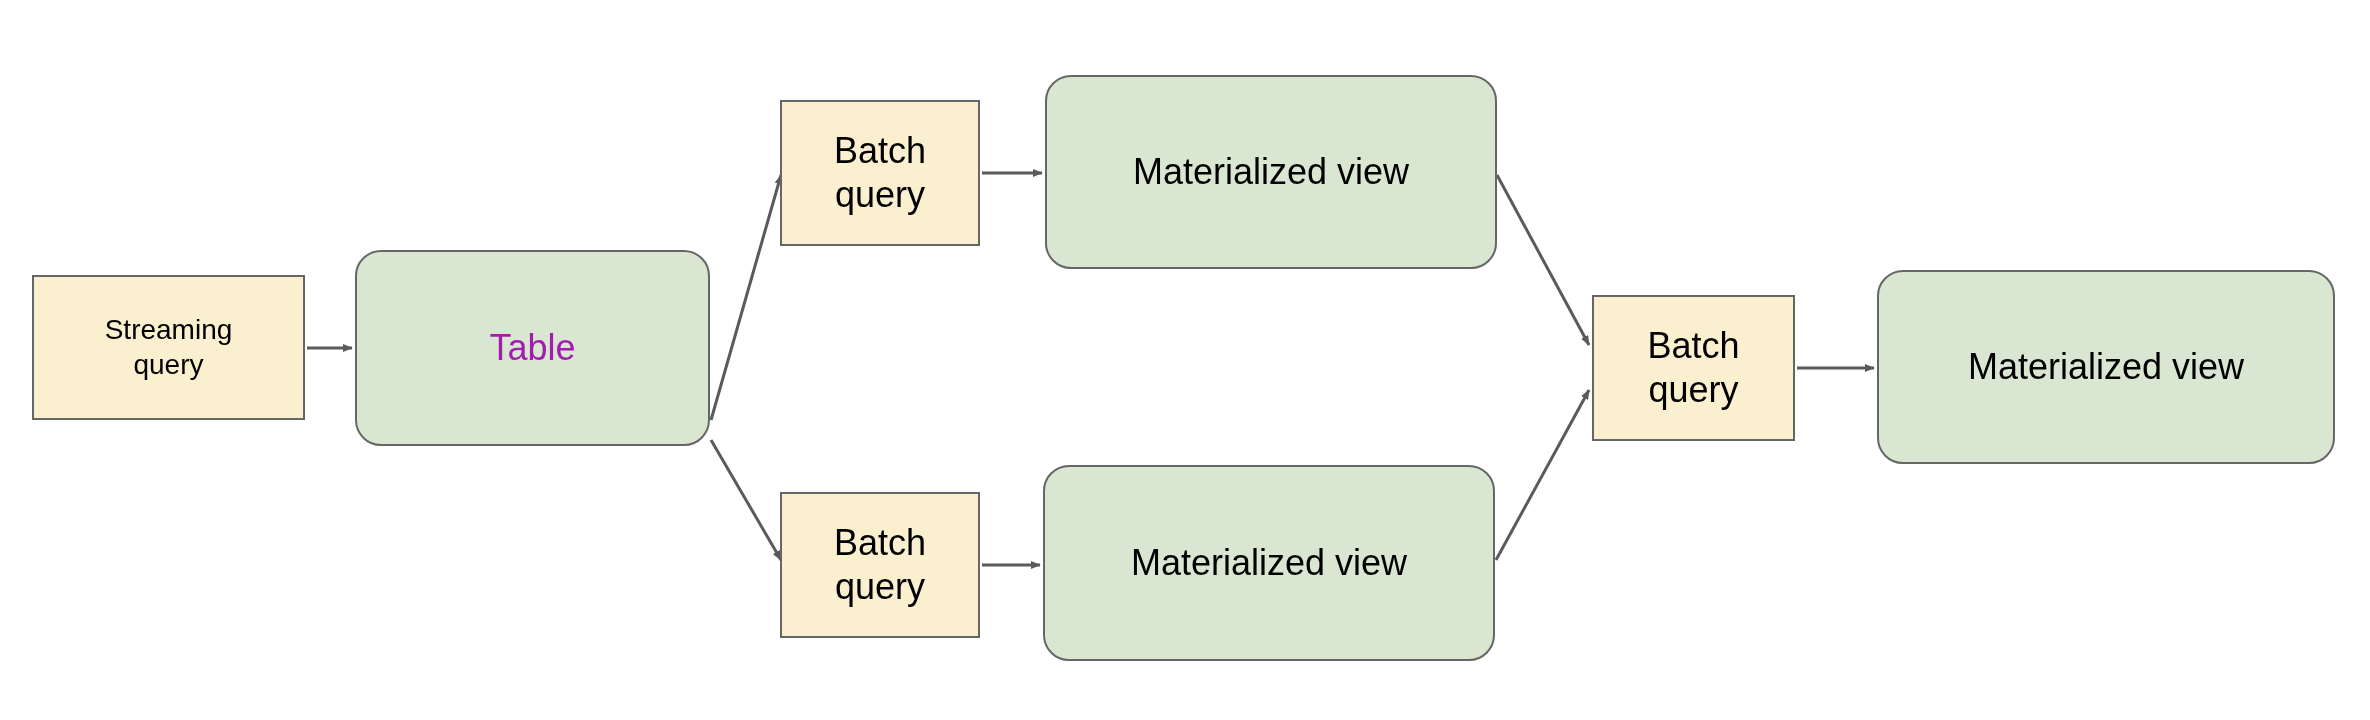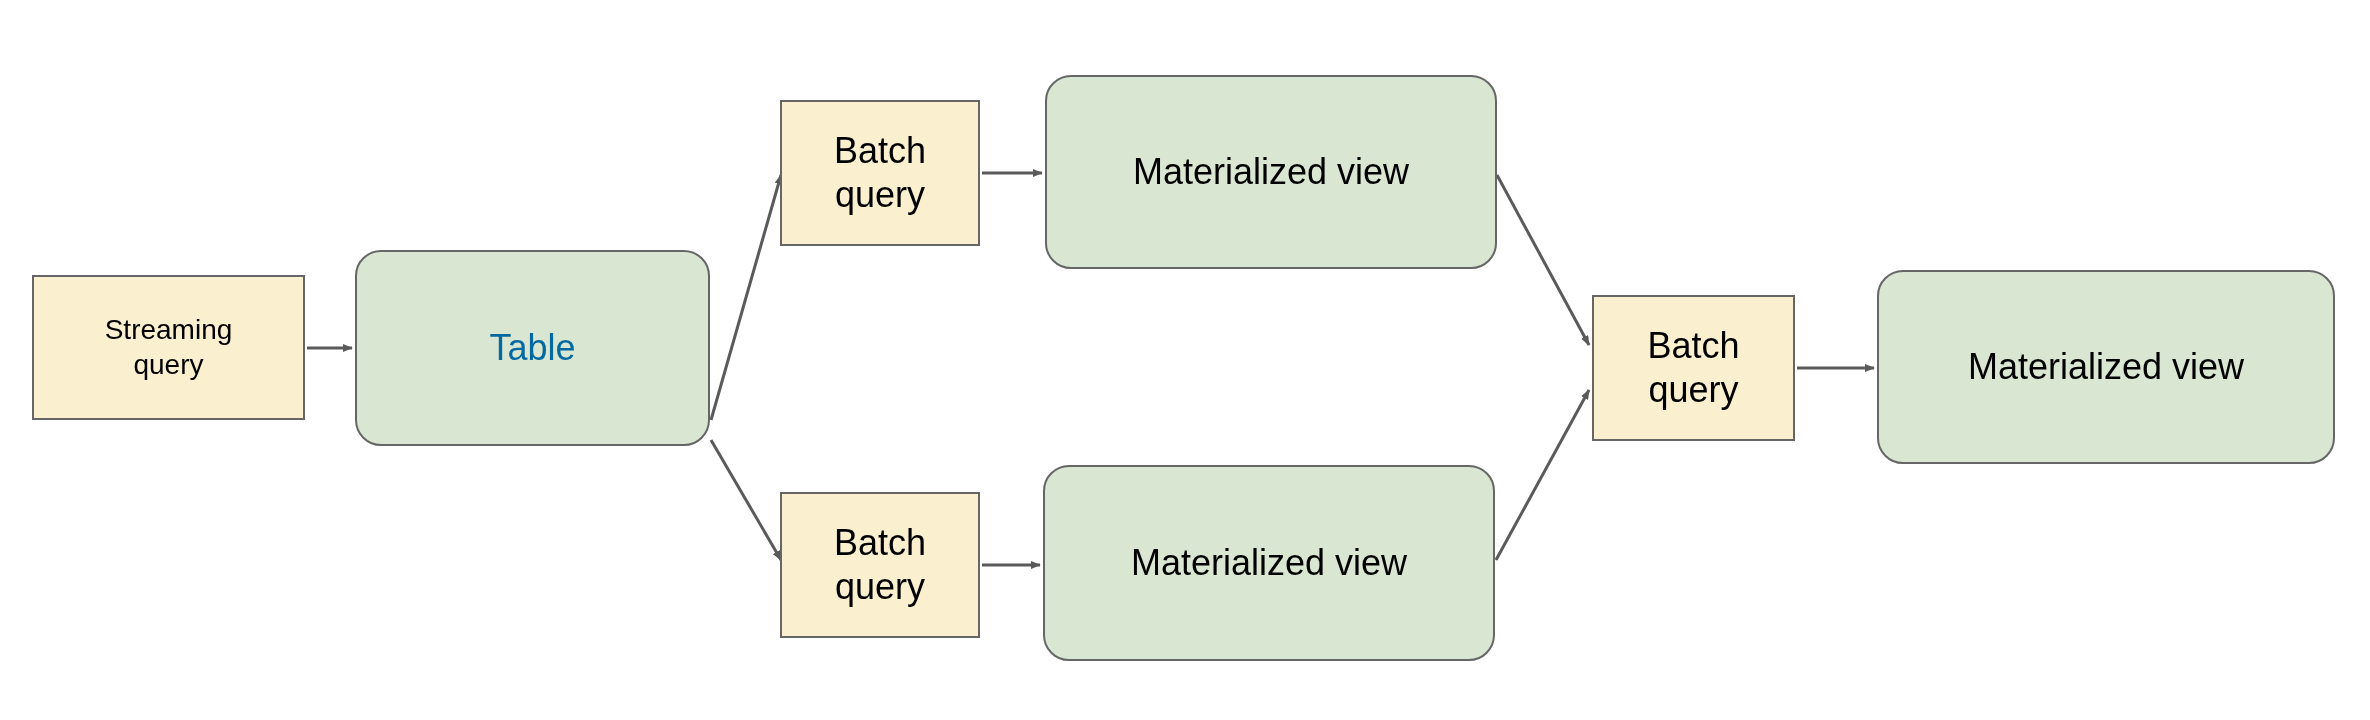--- a/index.html
+++ b/index.html
@@ -73,21 +73,21 @@
         <polyline points="1496,560 1589,390" fill="none" stroke="#5A5A5A" stroke-width="3" stroke-linecap="butt" stroke-linejoin="round" marker-end="url(#arrowhead)"></polyline>
         <polyline points="1797,368 1874,368" fill="none" stroke="#5A5A5A" stroke-width="3" stroke-linecap="butt" stroke-linejoin="round" marker-end="url(#arrowhead)"></polyline>
       </g>
   </svg>
 
   <div class="node node-process" style="left: 32px; top: 275px; width: 273px; height: 145px; font-size: 28px; color: rgb(0, 0, 0); border-color: rgb(102, 102, 102); background: rgb(250, 239, 206); border-radius: 0px;">
     <span class="label">Streaming
 query</span>
   </div>
 
-  <div class="node node-store" style="left: 355px; top: 250px; width: 355px; height: 196px; font-size: 36px; color: #0369a1; border-color: rgb(102, 102, 102); background: rgb(217, 231, 210);">
+  <div class="node node-store" style="left: 355px; top: 250px; width: 355px; height: 196px; font-size: 36px; color: #a21caf; border-color: rgb(102, 102, 102); background: rgb(217, 231, 210);">
     <span class="label">Table</span>
   </div>
 
   <div class="node node-process" style="left: 780px; top: 100px; width: 200px; height: 146px; font-size: 36px; color: rgb(0, 0, 0); border-color: rgb(102, 102, 102); background: rgb(250, 239, 206); border-radius: 0px;">
     <span class="label">Batch
 query</span>
   </div>
 
   <div class="node node-store" style="left: 1045px; top: 75px; width: 452px; height: 194px; font-size: 36px; color: rgb(0, 0, 0); border-color: rgb(102, 102, 102); background: rgb(217, 231, 210);">
     <span class="label">Materialized view</span>

